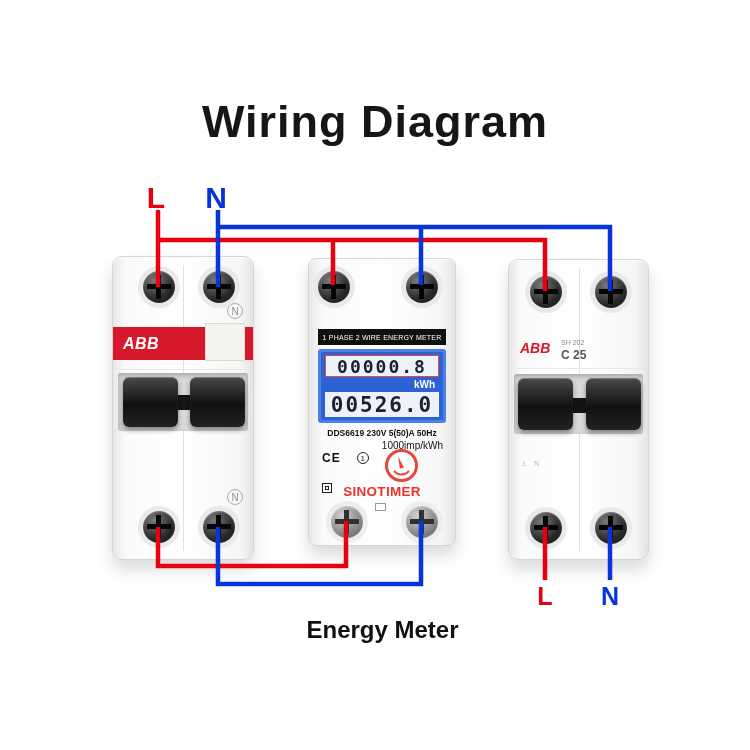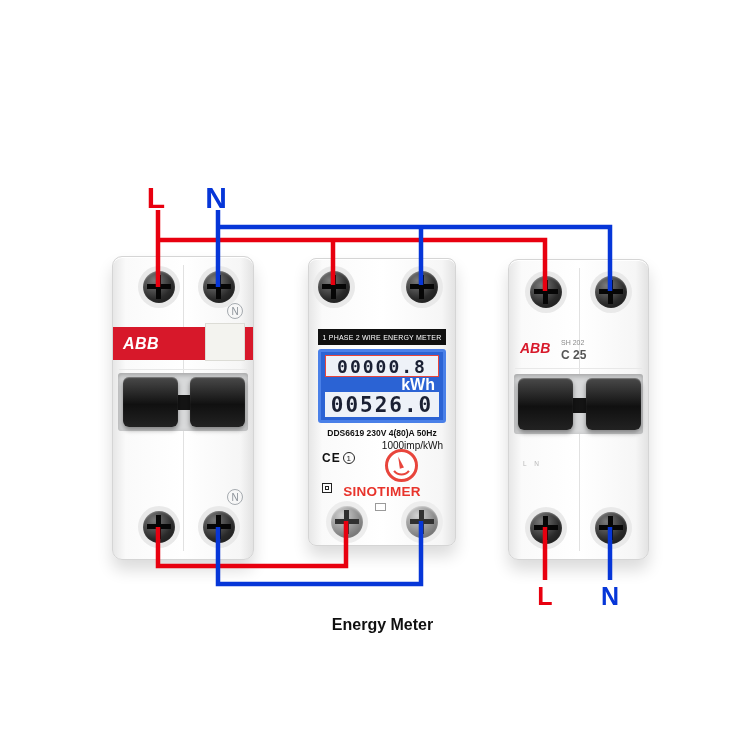--- a/index.html
+++ b/index.html
@@ -12,21 +12,21 @@
 
   .wires{position:absolute;left:0;top:0;z-index:6;pointer-events:none}
 
   .wire-label{position:absolute;z-index:7;font-weight:700;text-align:center}
   .live-label{color:#e8000f}
   .neutral-label{color:#0636d8}
   .lbl-top{font-size:30px}
   .lbl-bottom{font-size:25px}
 
   .caption{position:absolute;z-index:3;text-align:center;font-size:22px;color:#101010}
-  .caption.bold{font-weight:700;font-size:16px}
+  .caption.bold{font-weight:700;font-size:24px}
 
   .device{position:absolute;z-index:2;border:1px solid #d5d5d5;border-radius:10px;
           background:linear-gradient(90deg,#e7e7e7,#fafafa 9%,#ffffff 50%,#f6f6f6 91%,#e3e3e3);
           box-shadow:0 10px 16px rgba(0,0,0,.14), inset 0 1px 0 #fff}
   .seam{position:absolute;top:8px;bottom:8px;left:50%;width:1px;background:#e1e1e1}
 
   .screw{position:absolute;width:32px;height:32px;border-radius:50%;z-index:3;
          background:radial-gradient(circle at 35% 30%,#7a7a7a,#2a2a2a 60%,#141414);
          box-shadow:0 0 0 5px #e9e9e9, inset 0 1px 2px rgba(255,255,255,.3)}
   .screw i{position:absolute;background:#060606;display:block}
@@ -56,28 +56,28 @@
   
   .em-header{position:absolute;left:9px;right:9px;top:70px;height:16px;background:#101010;
              display:flex;align-items:center;justify-content:center}
   .em-header span{color:#fff;font-size:7px;letter-spacing:.2px;white-space:nowrap}
   .lcd{position:absolute;left:9px;right:9px;top:90px;height:74px;background:#2b63d4;
        border:3px solid #4a80e8;border-radius:3px;padding:3px 4px;
        display:flex;flex-direction:column;justify-content:space-between}
   .lcd .digits{background:#eef2f8;display:flex;align-items:center;justify-content:center;
                font-family:"DejaVu Sans Mono",monospace;font-weight:700;color:#1a2033;letter-spacing:2px}
   .lcd-row1{height:22px;font-size:18px;border:1px solid #e8453c}
-  .lcd-kwh{height:14px;line-height:13px;text-align:right;color:#fff;font-size:16px;
+  .lcd-kwh{height:14px;line-height:13px;text-align:right;color:#fff;font-size:10px;
            font-weight:700;padding-right:4px}
   .lcd-row2{height:25px;font-size:21px}
   .em-spec{position:absolute;left:2px;right:2px;top:169px;text-align:center;
            font-size:8.5px;font-weight:600;color:#111;white-space:nowrap}
   .em-imp{position:absolute;right:12px;top:181px;font-size:10px;font-weight:400;color:#111}
   .em-certs{position:absolute;left:13px;top:192px}
-  .em-certs .row{display:flex;align-items:center;gap:2px;margin-bottom:18px}
+  .em-certs .row{display:flex;align-items:center;gap:16px;margin-bottom:18px}
   .ce{font-weight:700;font-size:12px;letter-spacing:1px}
   .circle1{width:12px;height:12px;border:1px solid #222;border-radius:50%;font-size:8px;
            display:flex;align-items:center;justify-content:center;color:#222}
   .dsq{width:10px;height:10px;border:1.2px solid #222;display:flex;align-items:center;justify-content:center}
   .dsq i{display:block;width:4px;height:4px;border:1px solid #222}
   .em-logo{position:absolute;left:76px;top:190px;width:33px;height:33px;border:3px solid #e8453c;
            border-radius:50%;background:#fff}
   .em-brand{position:absolute;left:0;right:0;top:225px;text-align:center;color:#e8342c;
             font-weight:700;font-size:13.5px;letter-spacing:.3px}
   .em-mini{position:absolute;left:66px;top:244px;width:11px;height:8px;border:1px solid #9a9a9a}
@@ -87,20 +87,21 @@
             font-style:italic;font-size:14px}
   .ab-model{position:absolute;left:52px;top:79px;font-size:7px;color:#8a8a8a}
   .ab-rating{position:absolute;left:52px;top:88px;font-size:12px;color:#555;font-weight:700}
   .ab-marks{position:absolute;left:14px;top:200px;font-size:6.5px;color:#b8b8b8;letter-spacing:3px}
 </style>
 </head>
 <body>
 
 <div class="stage">
 
+  <div class="title">Wiring Diagram</div>
 
   <svg class="wires" width="750" height="750" viewBox="0 0 750 750">
     <g fill="none" stroke-width="4.5" stroke="#e8000f">
       <polyline points="158,210 158,287"></polyline>
       <polyline points="158,240 545,240 545,291"></polyline>
       <polyline points="333,240 333,285"></polyline>
       <polyline points="158,527 158,566 346,566 346,521"></polyline>
       <polyline points="545,527 545,580"></polyline>
     </g>
     <g fill="none" stroke-width="4.5" stroke="#0636d8">
@@ -158,21 +159,21 @@
         <i class="sv"></i>
       </div>
     <div class="em-header">
       <span>1 PHASE 2 WIRE ENERGY METER</span>
     </div>
     <div class="lcd">
       <div class="digits lcd-row1">00000.8</div>
       <div class="lcd-kwh">kWh</div>
       <div class="digits lcd-row2">00526.0</div>
     </div>
-    <div class="em-spec">DDS6619 230V  4(80)A  50Hz</div>
+    <div class="em-spec">DDS6619 230V  5(50)A  50Hz</div>
     <div class="em-imp">1000imp/kWh</div>
     <div class="em-certs">
       <div class="row">
         <span class="ce">CE</span>
         <span class="circle1">1</span>
       </div>
       <div class="row">
         <span class="dsq">
             <i></i>
           </span>

